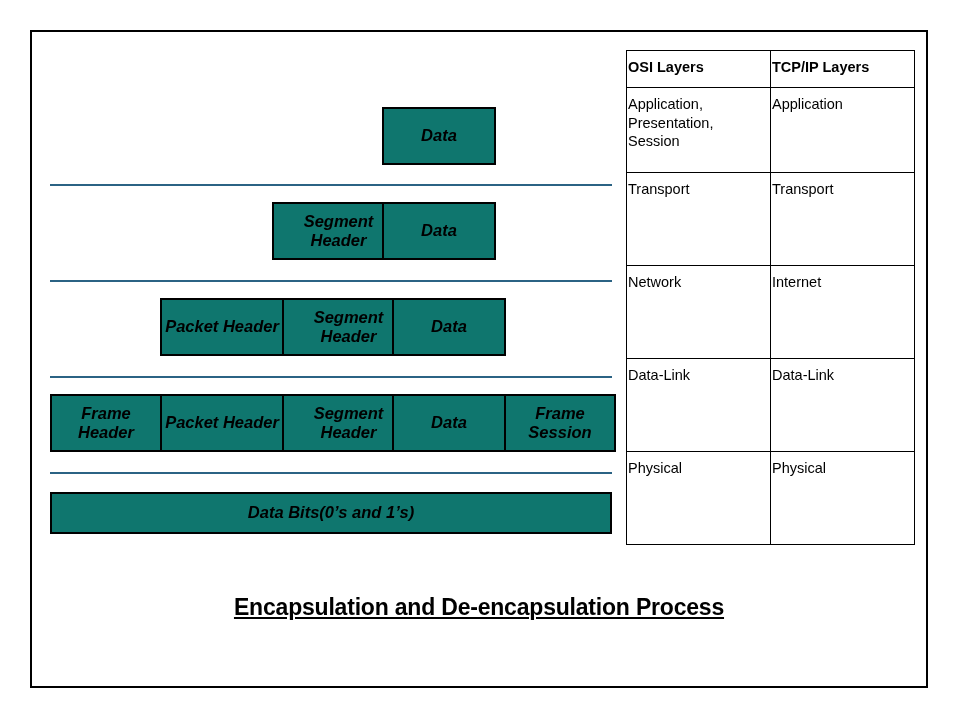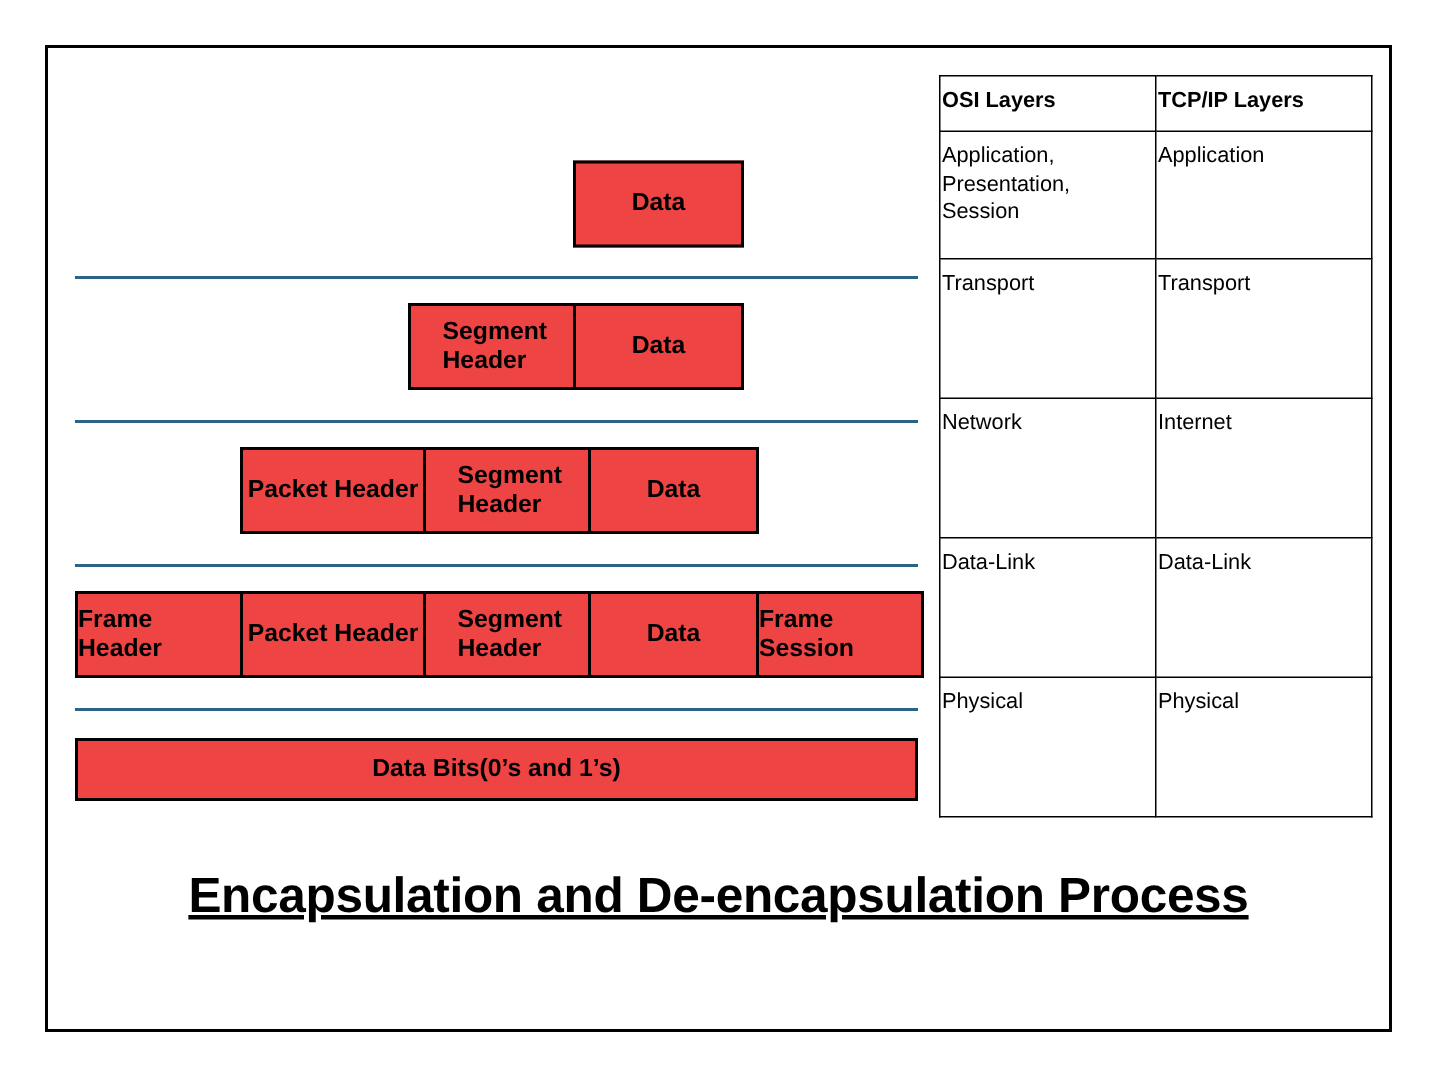--- a/index.html
+++ b/index.html
@@ -41,26 +41,28 @@
     display: flex;
     align-items: stretch;
   }
 
   .pdu-box {
     border: 2px solid #000000;
     box-sizing: border-box;
     display: flex;
     align-items: center;
     justify-content: center;
+    text-align: center;
     font-weight: bold;
     font-size: 16.5px;
     color: #000000;
     line-height: 1.18;
-    background: #ef4444;
+    background: #0f766e;
     margin-left: -2px;
+    font-style: italic;
   }
   .pdu-box:first-child { margin-left: 0; }
 
   .divider {
     position: absolute;
     height: 0;
     border-top: 2px solid #2b6384;
   }
 
   
@@ -118,23 +120,23 @@
   .row-h-tr    td { height: 78px; }
   .row-h-net   td { height: 78px; }
   .row-h-dl    td { height: 78px; }
   .row-h-phy   td { height: 78px; }
 
   
   #slide-title {
     position: absolute;
     left: 0;
     right: 0;
-    top: 546px;
+    top: 562px;
     text-align: center;
-    font-size: 33px;
+    font-size: 23px;
     font-weight: bold;
     color: #000000;
     text-decoration: underline;
     letter-spacing: -0.2px;
   }
 </style>
 </head>
 <body>
 
 <div id="slide-frame">

